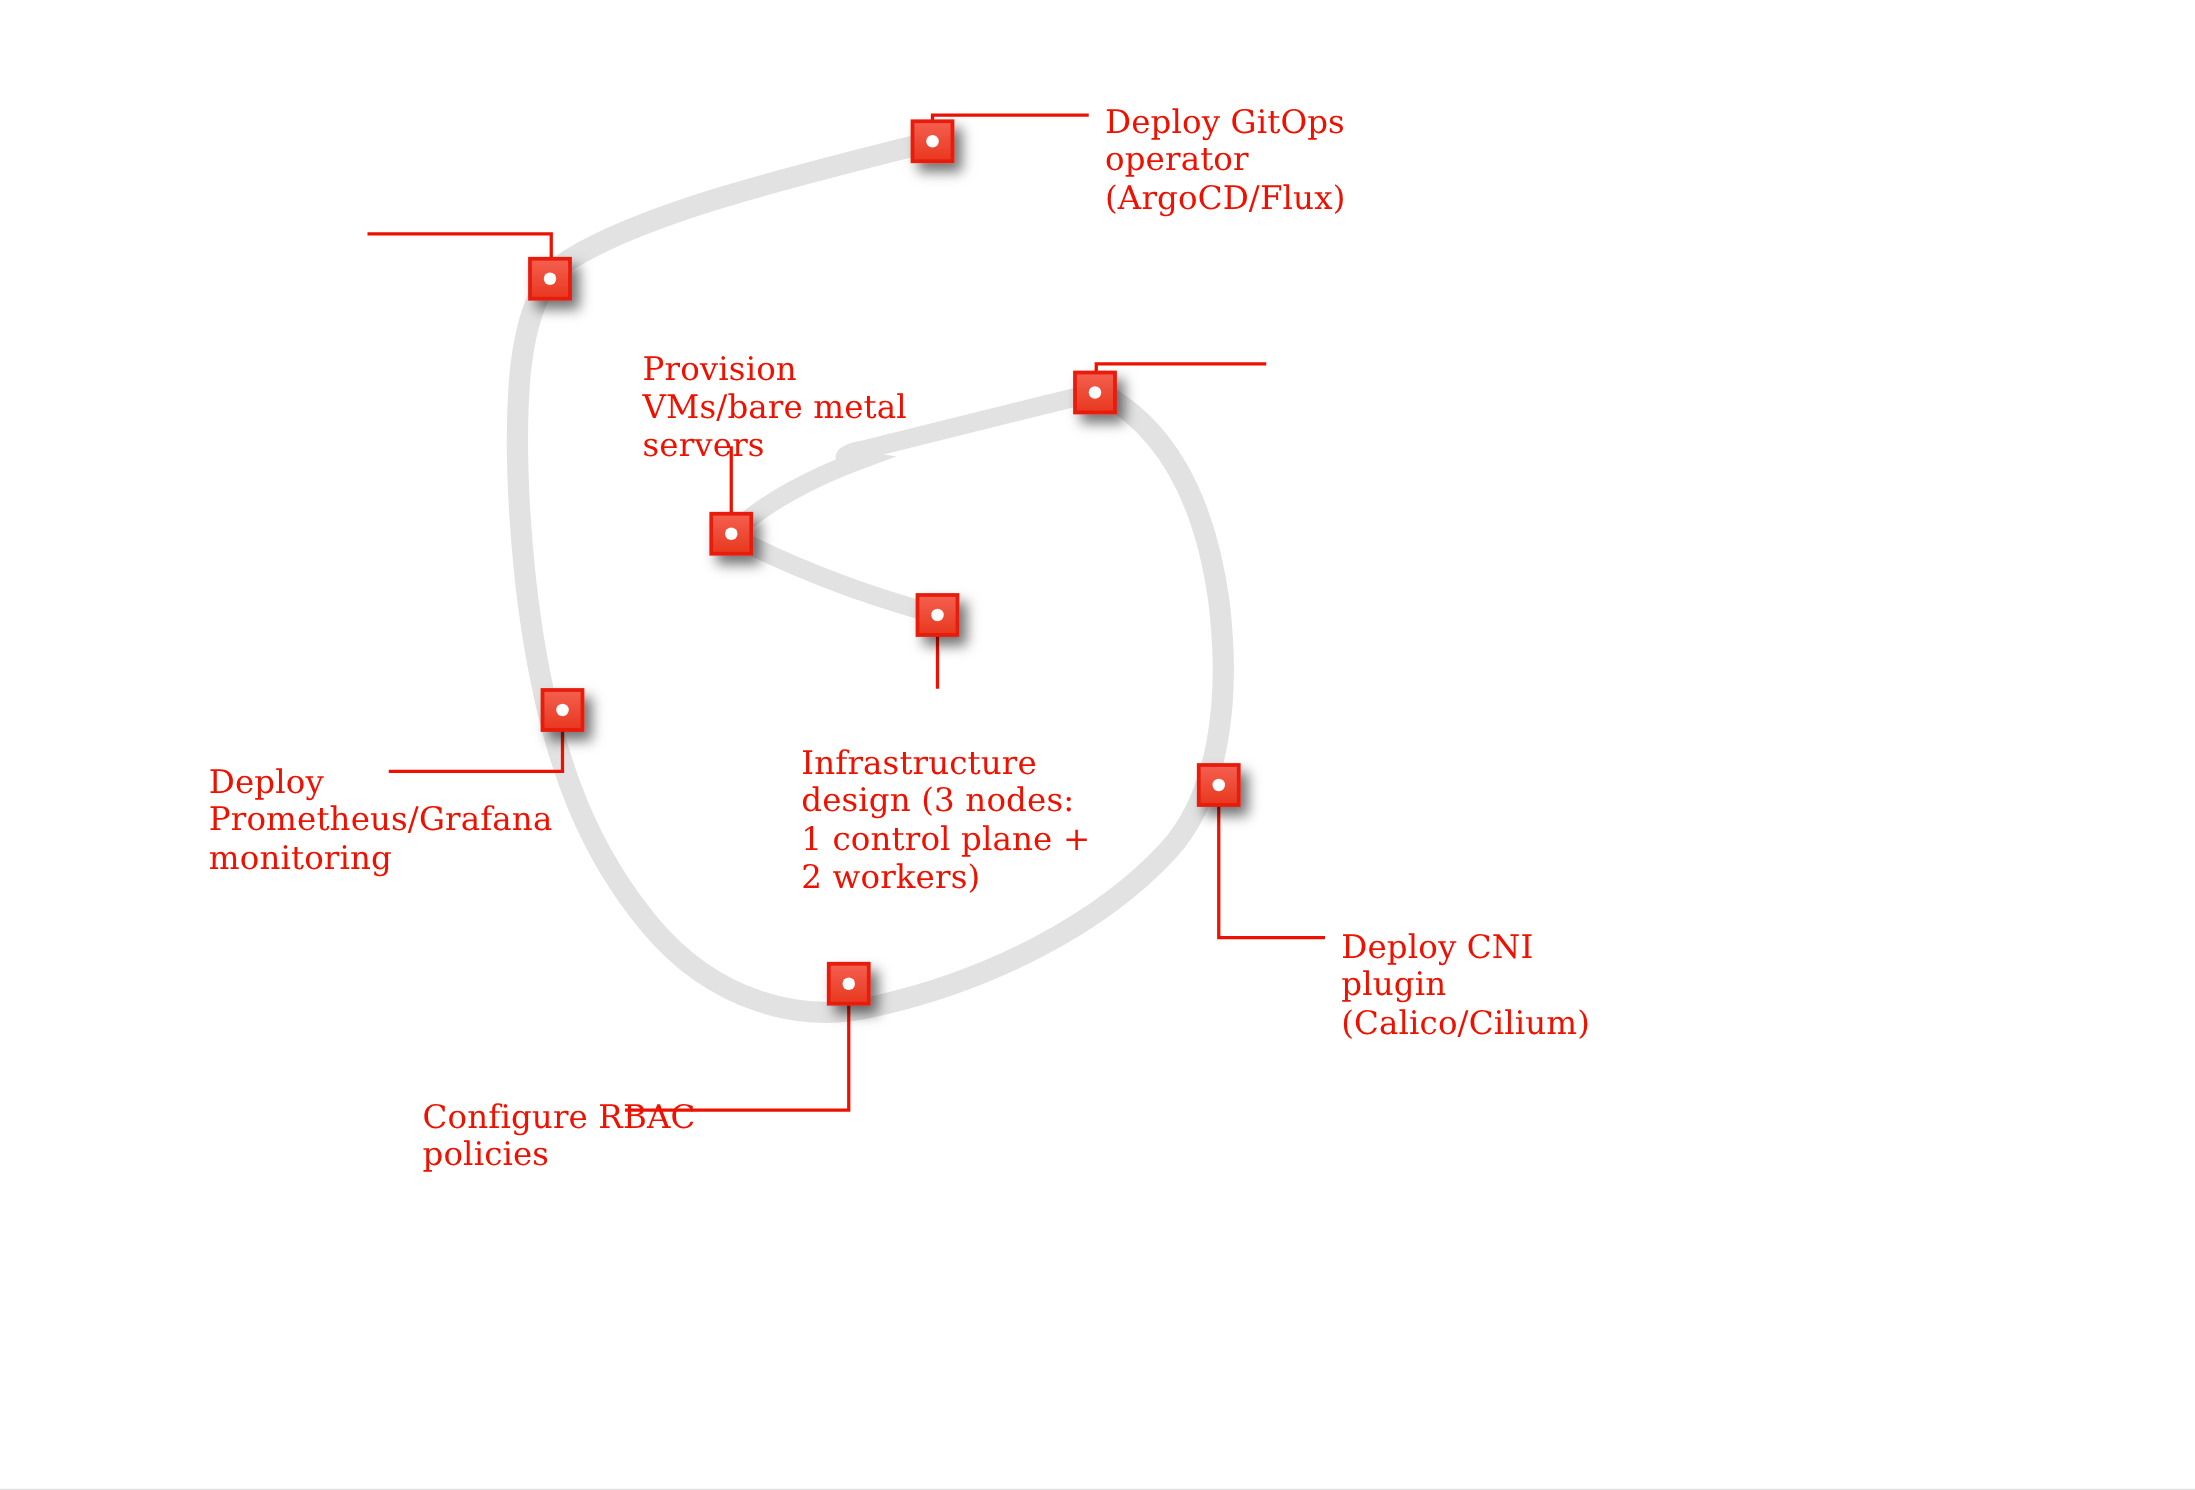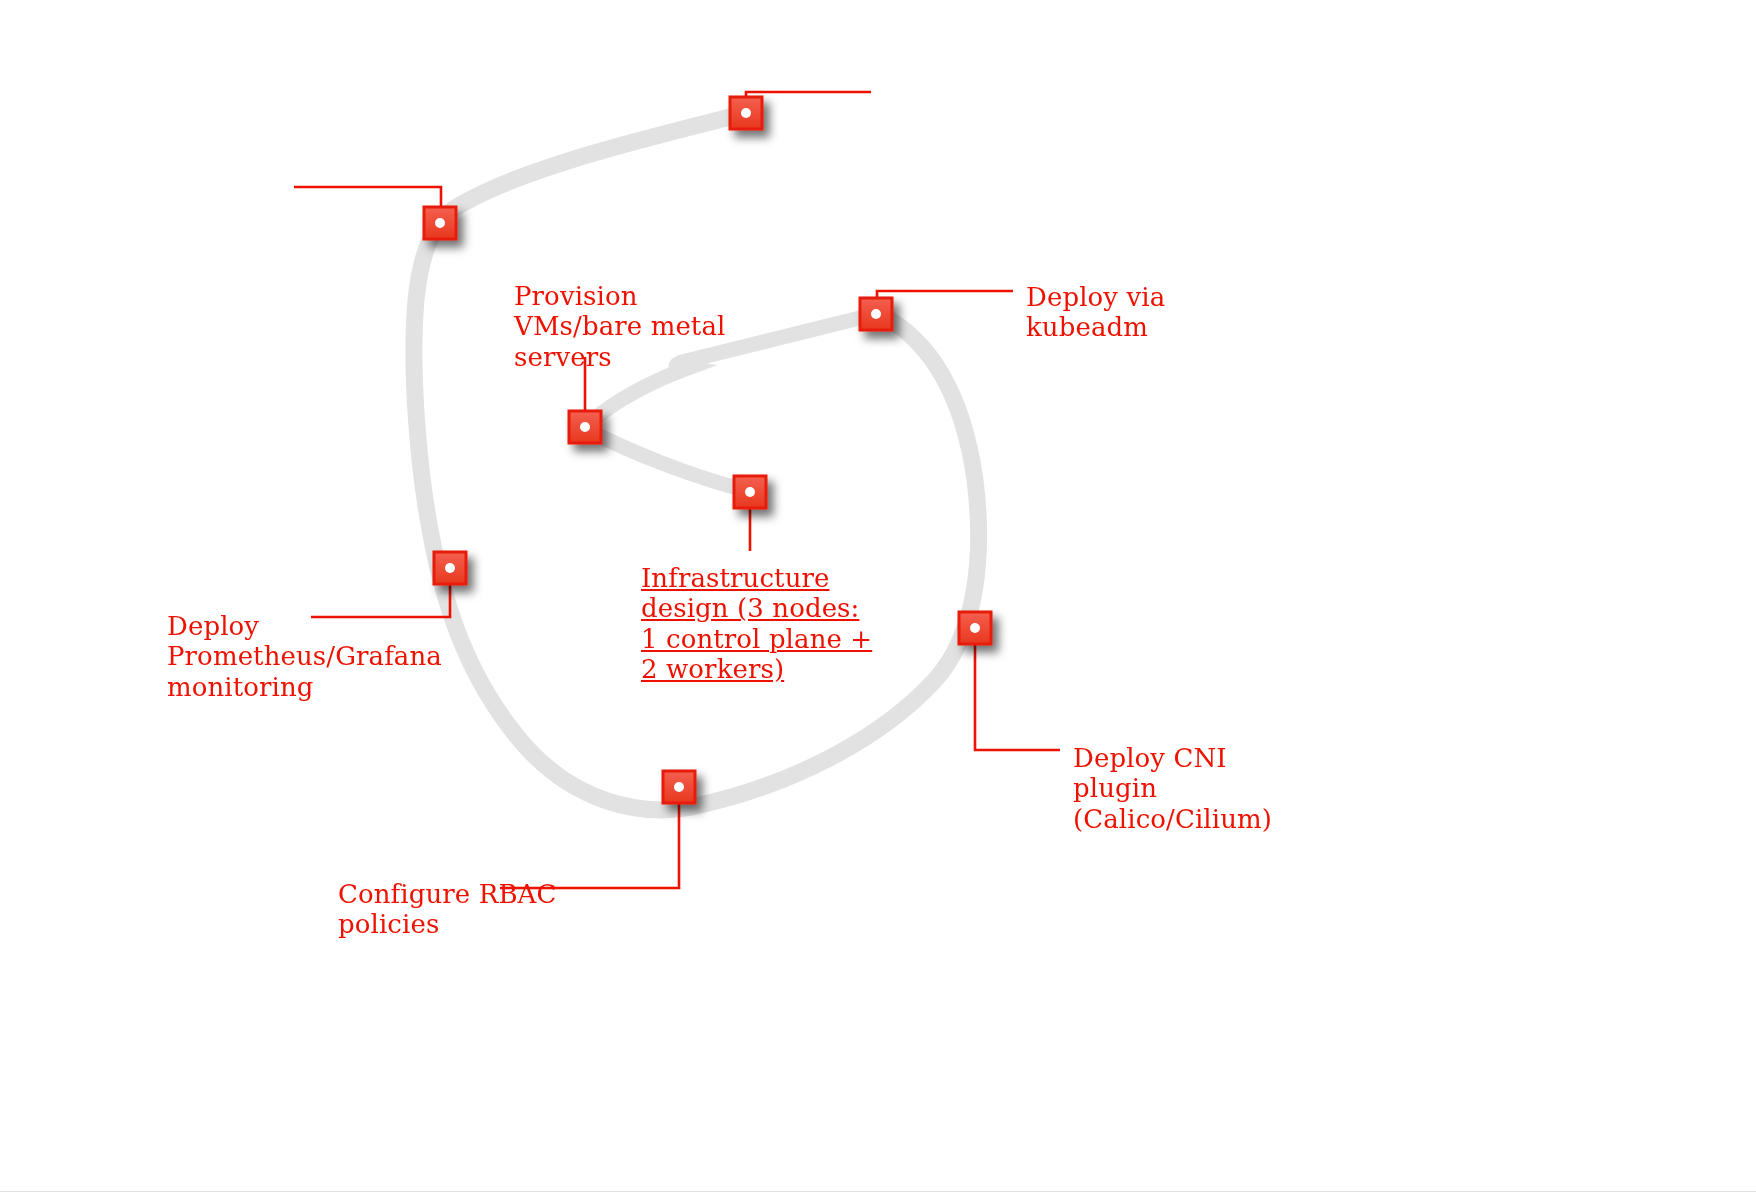--- a/index.html
+++ b/index.html
@@ -118,30 +118,31 @@
         <rect x="959" y="612" width="32" height="32" fill="url(#markerGrad)" stroke="#e81a0c" stroke-width="3"></rect>
         <circle cx="975" cy="628" r="5" fill="#ffffff"></circle>
       </g>
       <g filter="url(#markerShadow)">
         <rect x="663" y="771" width="32" height="32" fill="url(#markerGrad)" stroke="#e81a0c" stroke-width="3"></rect>
         <circle cx="679" cy="787" r="5" fill="#ffffff"></circle>
       </g>
     </g>
   </svg>
 
+  <div class="label" style="left:884px; top:83px;">Deploy GitOps
+operator
+(ArgoCD/Flux)</div>
 
 
-  <div class="label" style="left:1026px; top:282px;">Deploy via
-kubeadm</div>
 
   <div class="label" style="left:514px; top:281px;">Provision
 VMs/bare metal
 servers</div>
 
-  <div class="label" style="left:641px; top:563px;text-decoration:underline;">Infrastructure
+  <div class="label" style="left:641px; top:596px;">Infrastructure
 design (3 nodes:
 1 control plane +
 2 workers)</div>
 
   <div class="label" style="left:131px; top:611px;margin-left:36px;">Deploy
 Prometheus/Grafana
 monitoring</div>
 
   <div class="label" style="left:1073px; top:743px;">Deploy CNI
 plugin

